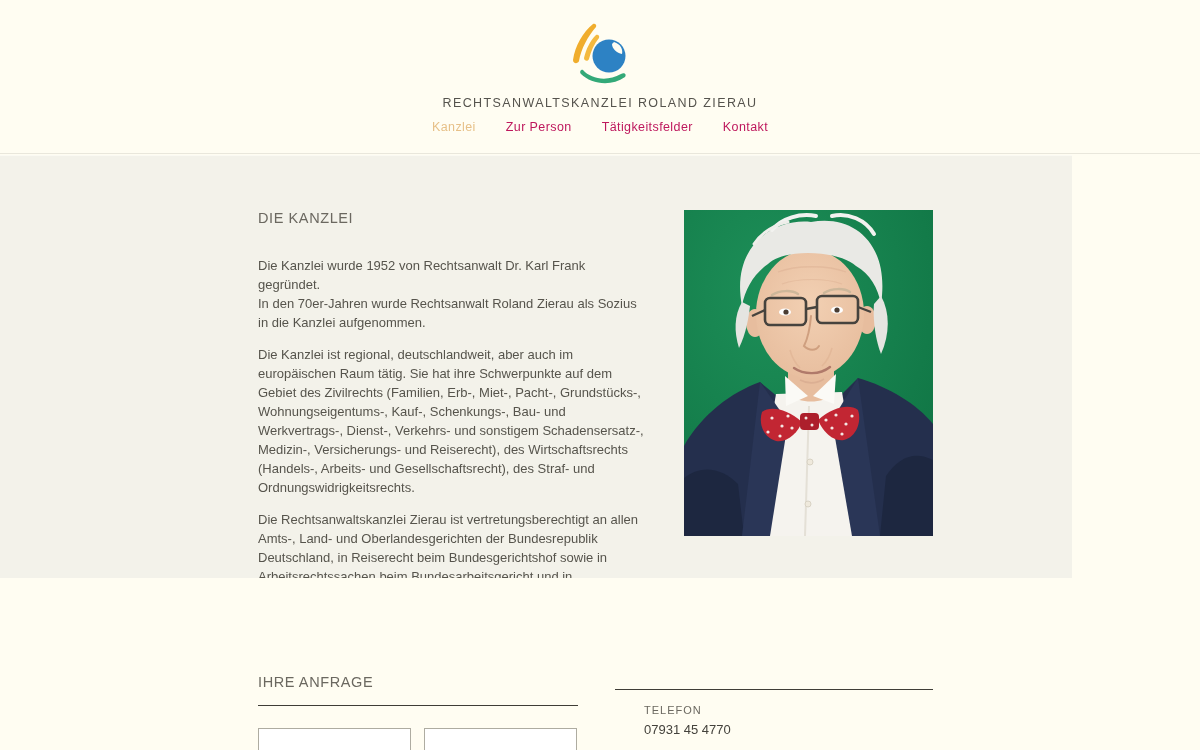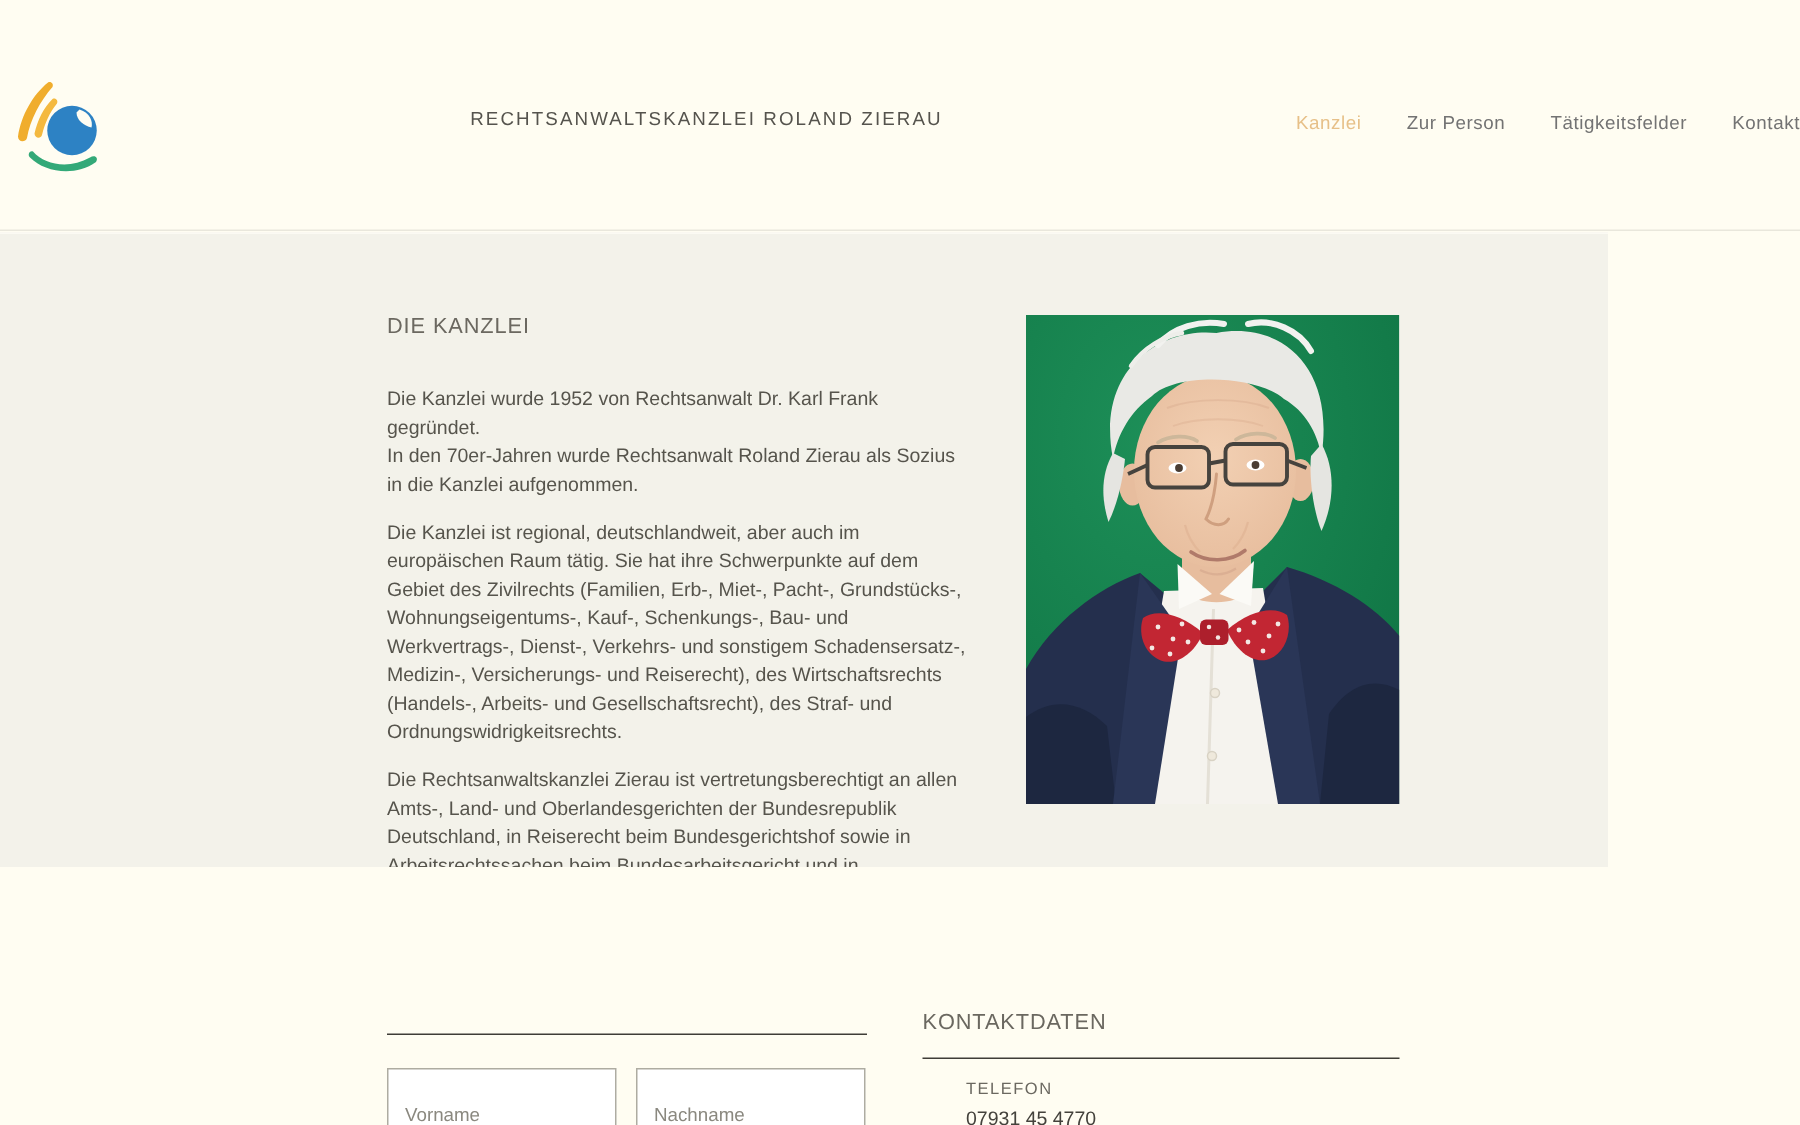--- a/index.html
+++ b/index.html
@@ -9,31 +9,31 @@
     background: #fffdf2;
     position: relative;
     color: #56544c;
   }
 
   
   .header {
     position: absolute; top: 0; left: 0; width: 1200px; height: 154px;
     background: #fffdf2;
     border-bottom: 1px solid #e9e7dc;
-    display: flex; flex-direction: row; align-items: center; justify-content: space-between;
+    display: flex; flex-direction: column; align-items: center;
   }
   .logo { margin-top: 18px; width: 78px; height: 74px; cursor: pointer; }
   .site-title {
     margin-top: 4px;
     font-size: 12.5px; letter-spacing: 1.4px;
     color: #55534d; font-weight: 400;
   }
   .nav { margin-top: 10px; display: flex; gap: 30px; }
   .nav-item {
-    font-size: 12.5px; letter-spacing: .4px; color: #737373;
+    font-size: 12.5px; letter-spacing: .4px; color: #be185d;
     cursor: pointer; background: none; border: none;
     font-family: "Liberation Sans", sans-serif;
   }
   .nav-item.active { color: #e7c088; }
 
   
   .main-section {
     position: absolute; top: 155px; left: 0; width: 1072px; height: 423px;
     background: #f3f2ea;
     border-top: 1px solid #fbfaf3;
@@ -206,29 +206,29 @@
             <circle cx="128" cy="215" r="1.5"></circle>
         </g>
       </svg>
     </div>
   </div>
 </section>
 
 <section class="bottom-section">
   <div class="bottom-inner">
     <div class="form-col">
+      <h2 class="section-heading">IHRE ANFRAGE</h2>
       <hr class="rule">
       <div class="fields-row">
         <input class="text-input" type="text" placeholder="Vorname" style="">
         <input class="text-input" type="text" placeholder="Nachname" style="">
       </div>
     </div>
 
     <div class="contact-col">
-      <h2 class="section-heading">KONTAKTDATEN</h2>
       <hr class="rule">
       <div class="contact-block">
         <div class="contact-label">TELEFON</div>
         <div class="contact-value">07931 45 4770</div>
       </div>
     </div>
   </div>
 </section>
 
 </body></html>

